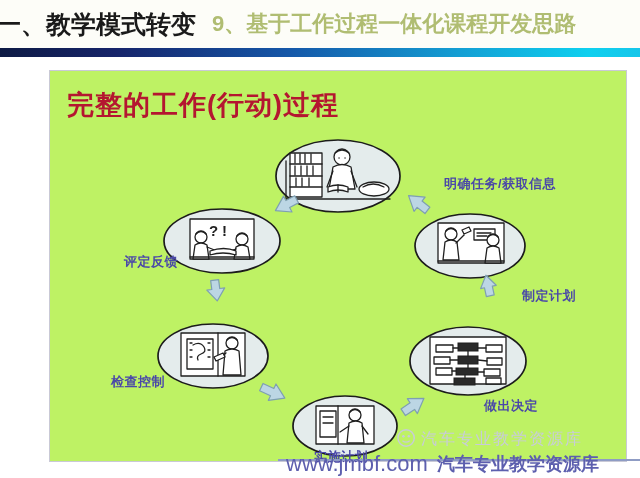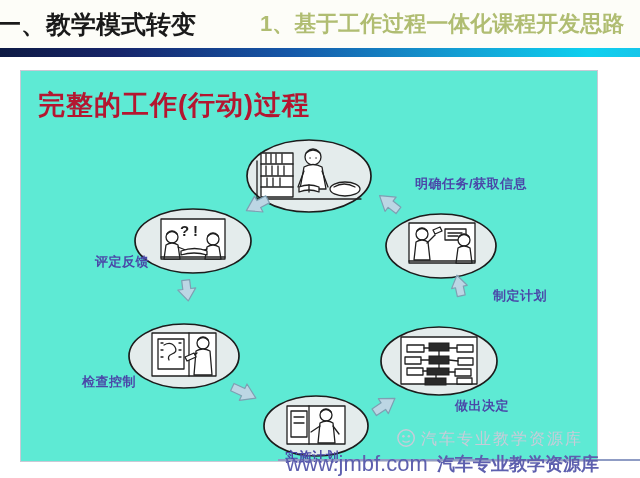--- a/index.html
+++ b/index.html
@@ -7,21 +7,21 @@
     width:640px; height:478px; overflow:hidden;
     font-family:"Liberation Sans","DejaVu Sans",sans-serif;
     background:#ffffff;
   }
   #slide { position:relative; width:640px; height:478px; background:#ffffff; overflow:hidden; }
 
   
   .header-bar{
     position:absolute; left:0; top:0; width:640px; height:48px;
     background:#fdfdf8;
-    display:flex; align-items:center; padding-left:0px;gap:48px;
+    display:flex; align-items:center; padding-left:0px;
   }
   .hdr-main{
     font-size:25px; font-weight:bold; color:#1a1a1a;
     letter-spacing:0px; white-space:nowrap;
     margin-left:-4px;
   }
   .hdr-sub{
     font-size:22px; font-weight:bold; color:#b0bd72;
     white-space:nowrap; margin-left:16px;
   }
@@ -29,22 +29,22 @@
     position:absolute; left:0; top:48px; width:640px; height:9px;
     background:linear-gradient(to right,#0d1a44 0%,#16246a 18%,#1557a8 45%,#139fd4 72%,#0ed0ef 92%,#16c6ea 100%);
   }
   .grad-strip-b{
     position:absolute; left:0; top:57px; width:640px; height:2px;
     background:#ffffff;
   }
 
   
   .panel{
-    position:absolute; left:20px; top:70px; width:578px; height:392px;
-    background:#5eead4; border:1px solid #c9c9d6;
+    position:absolute; left:49px; top:70px; width:578px; height:392px;
+    background:#bef264; border:1px solid #c9c9d6;
   }
   .panel-title{
     position:absolute; left:17px; top:16px;
     font-size:27px; font-weight:bold; color:#b41630;
     letter-spacing:1px; white-space:nowrap;
   }
 
   
   .diagram{ position:absolute; left:0; top:0; width:578px; height:392px; }
   .diagram svg{ display:block; }
@@ -85,21 +85,21 @@
     white-space:nowrap; letter-spacing:0px;
   }
 </style>
 </head>
 <body>
 
 <div id="slide">
 
   <div class="header-bar">
     <div class="hdr-main">一、教学模式转变</div>
-    <div class="hdr-sub">1、基于工作过程一体化课程开发思路</div>
+    <div class="hdr-sub">9、基于工作过程一体化课程开发思路</div>
   </div>
   <div class="grad-strip"></div>
   <div class="grad-strip-b"></div>
 
   <div class="panel">
 
     <div class="panel-title">完整的工作(行动)过程</div>
 
     <div class="diagram">
       <svg width="578" height="392" viewBox="0 0 578 392" xmlns="http://www.w3.org/2000/svg">

